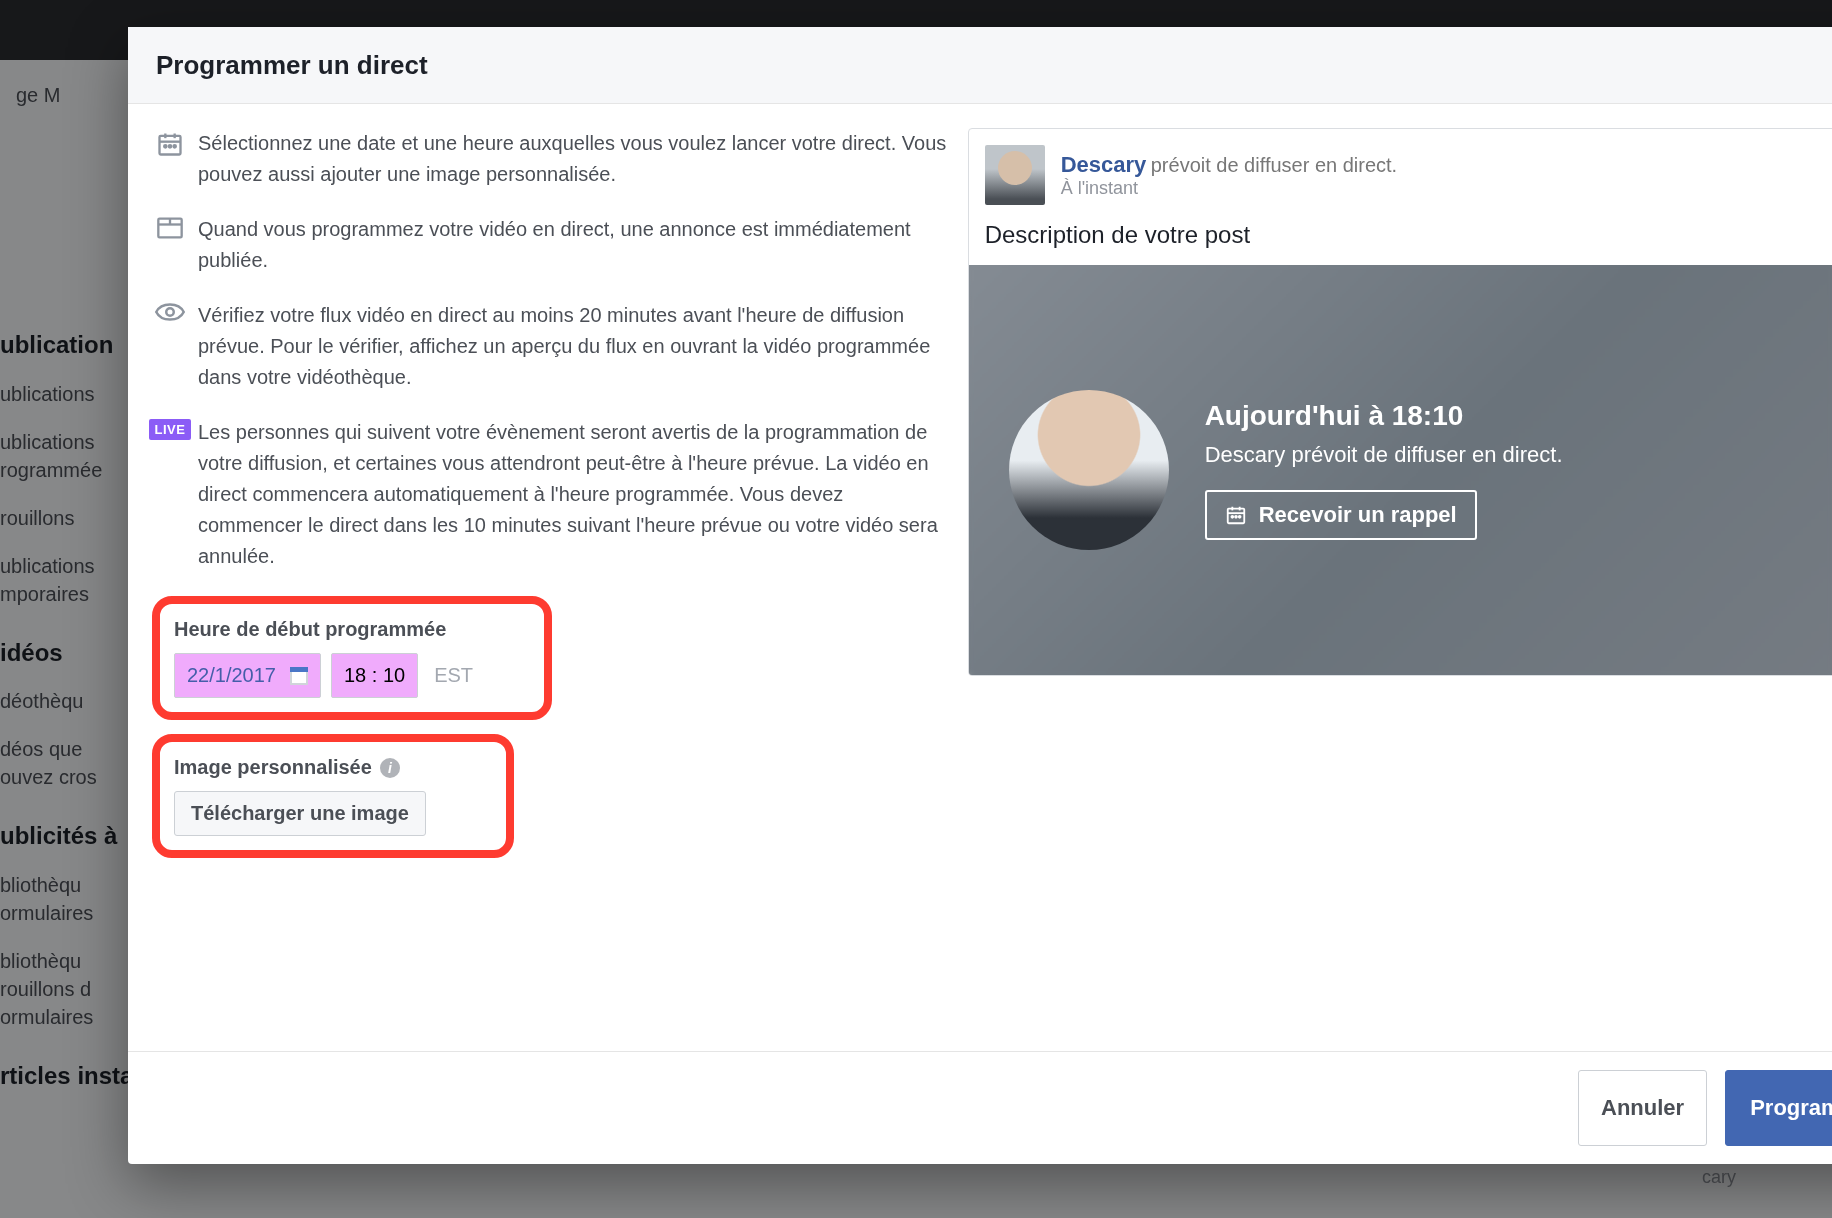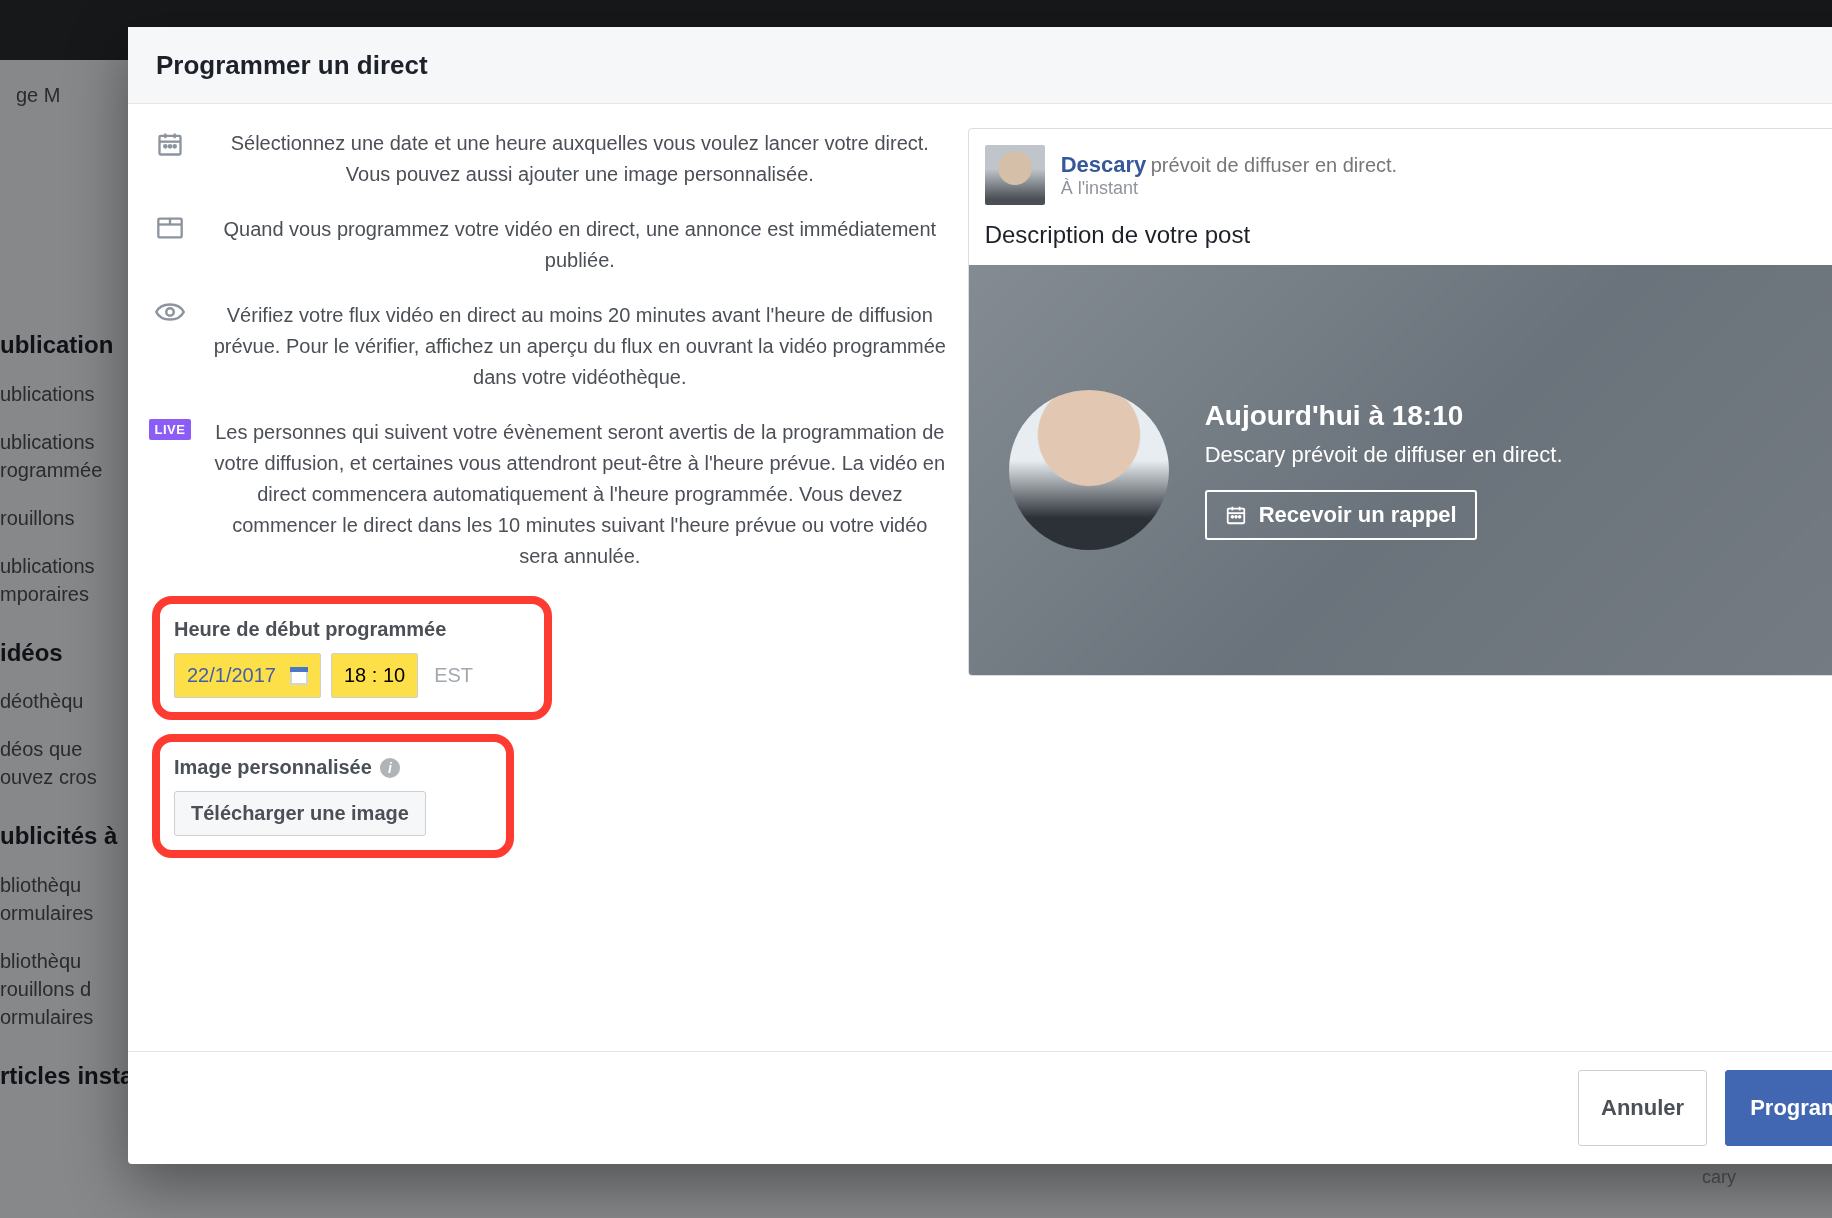--- a/index.html
+++ b/index.html
@@ -146,24 +146,23 @@
   display: flex;
   padding: 24px 24px 14px 24px;
   gap: 18px;
   overflow: auto;
 }
 .leftpane { flex: 1 1 46%; }
 .rightpane { flex: 1 1 54%; }
 
 .inforow {
   display: flex;
-  gap: 22px;
+  gap: 10px;
   margin-bottom: 24px;
   align-items: flex-start;
-  text-align: center;
 }
 .inforow .icon-col {
   width: 36px;
   flex: 0 0 36px;
   display: flex;
   justify-content: center;
   padding-top: 2px;
   color: #8d949e;
 }
 .inforow .text {
@@ -194,21 +193,21 @@
   margin-bottom: 12px;
   display: flex;
   align-items: center;
   gap: 8px;
 }
 .field-row { display: flex; gap: 10px; align-items: center; }
 .input-like {
   border: 1px solid #ccd0d5;
   padding: 10px 12px;
   font-size: 20px;
-  background: #fde047;
+  background: #f0abfc;
   display: flex;
   align-items: center;
   gap: 14px;
   border-radius: 2px;
 }
 .input-like.date { color: #445ea9; font-weight: 500; }
 .tz { color: #a3a8b0; font-size: 20px; padding: 0 6px; }
 .btn {
   border: 1px solid #ccd0d5;
   background: #f6f7f9;

